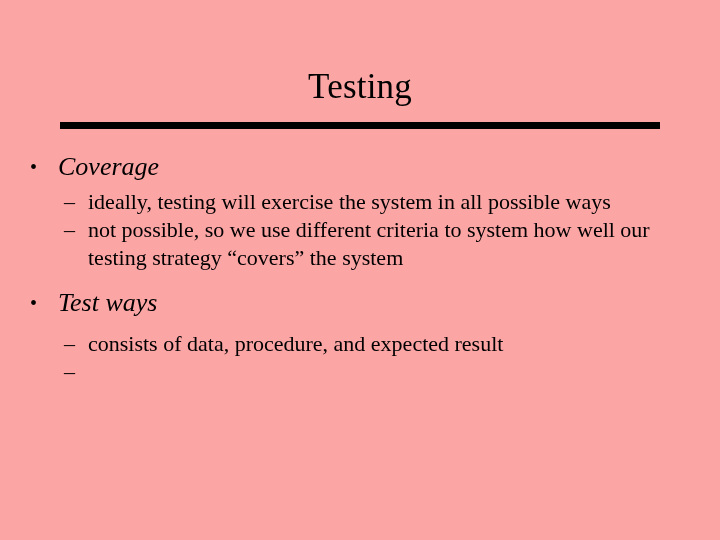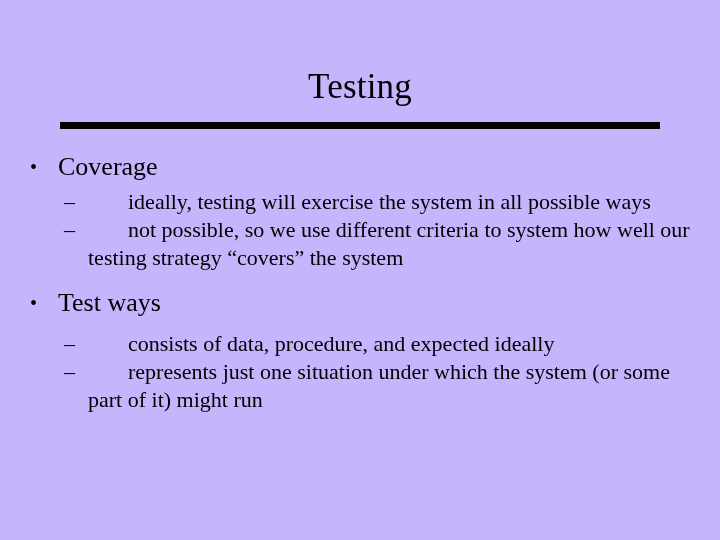--- a/index.html
+++ b/index.html
@@ -12,21 +12,21 @@
     background: #ffffff;
     font-family: "Liberation Serif", "DejaVu Serif", serif;
     color: #000000;
     overflow: hidden;
   }
 
   .slide {
     position: relative;
     width: 720px;
     height: 540px;
-    background: #c4b5fd;
+    background: #fca5a5;
     box-sizing: border-box;
   }
 
   
   .title-block {
     position: absolute;
     left: 0;
     top: 66px;
     width: 720px;
     text-align: center;
@@ -75,41 +75,41 @@
   }
   .lvl1 .marker {
     position: absolute;
     left: 30px;
     top: 0;
     font-size: 20px;
     line-height: 34px;
   }
   .lvl1 .text {
     display: inline;
+    font-style: italic;
   }
 
   
   .lvl2 {
     position: relative;
     padding-left: 88px;
     font-size: 22px;
     line-height: 28px;
     margin: 0;
     padding-right: 28px;
   }
   .lvl2 .marker {
     position: absolute;
     left: 64px;
     top: 0;
     font-size: 22px;
     line-height: 28px;
   }
   .lvl2 .text {
     display: inline;
-    margin-left: 40px;
   }
 
   .gap-after-sub {
     height: 6px;
   }
   .gap-between-groups {
     height: 14px;
   }
 </style>
 </head>
@@ -147,23 +147,22 @@
     <div class="bullet-group">
       <div class="lvl1">
         <span class="marker">•</span>
         <span class="text">Test ways</span>
       </div>
 
       <div class="gap-after-sub"></div>
 
       <div class="lvl2">
         <span class="marker">–</span>
-        <span class="text">consists of data, procedure, and expected ideally</span>
+        <span class="text">consists of data, procedure, and expected result</span>
       </div>
 
       <div class="lvl2">
         <span class="marker">–</span>
-        <span class="text">represents just one situation under which the system (or some part of it) might run</span>
       </div>
     </div>
 
   </div>
 </div>
 
 </body></html>

